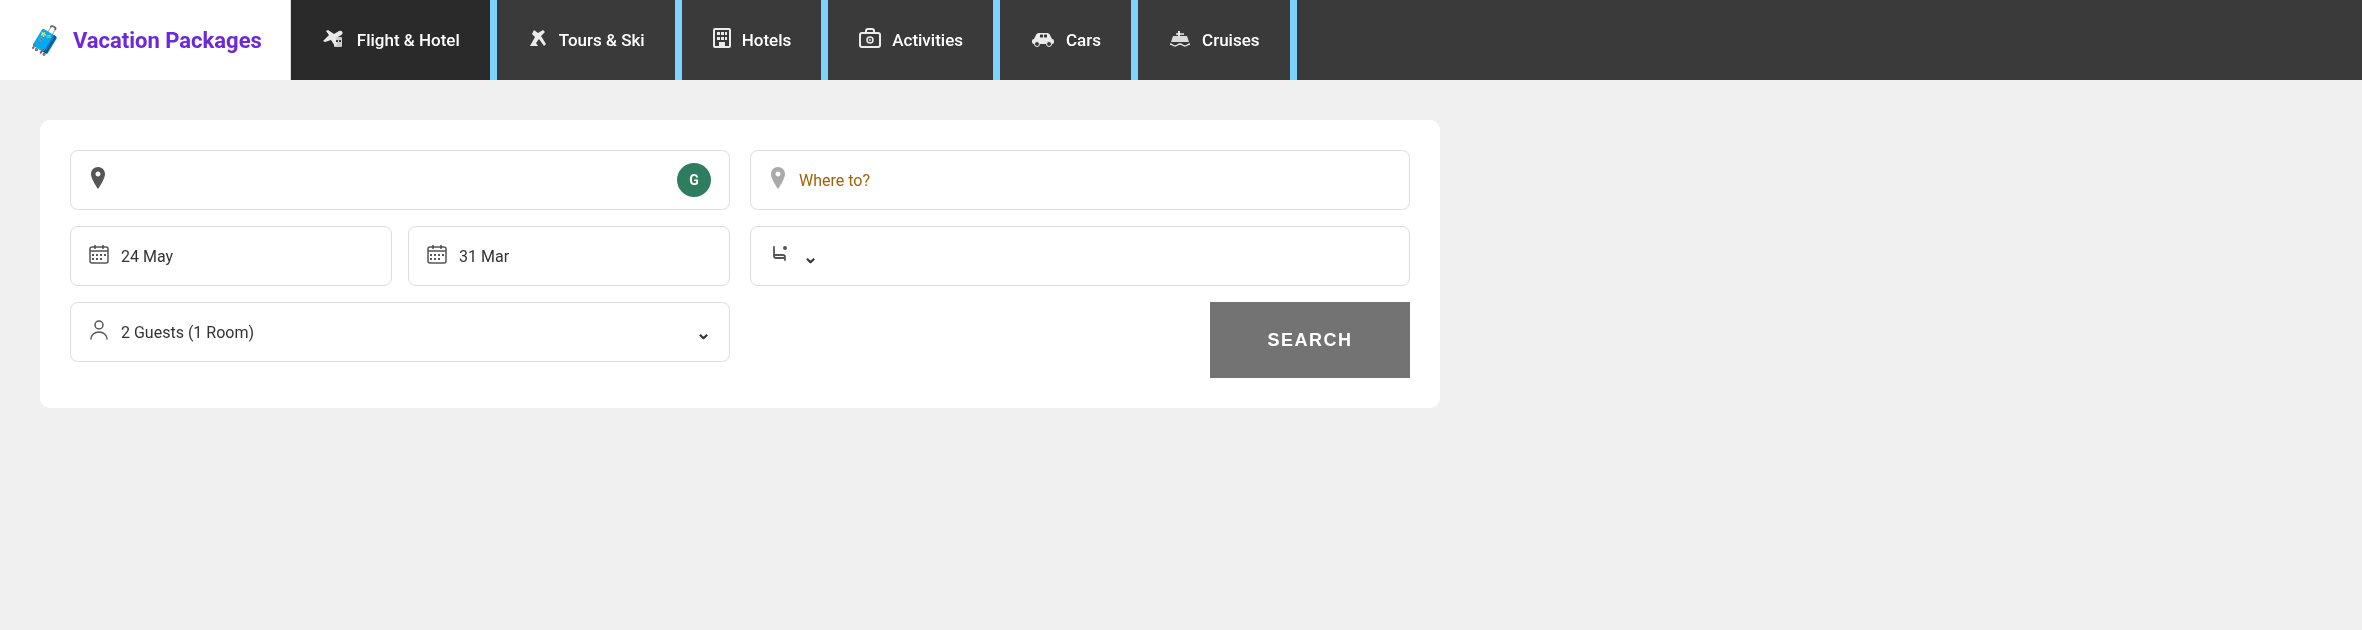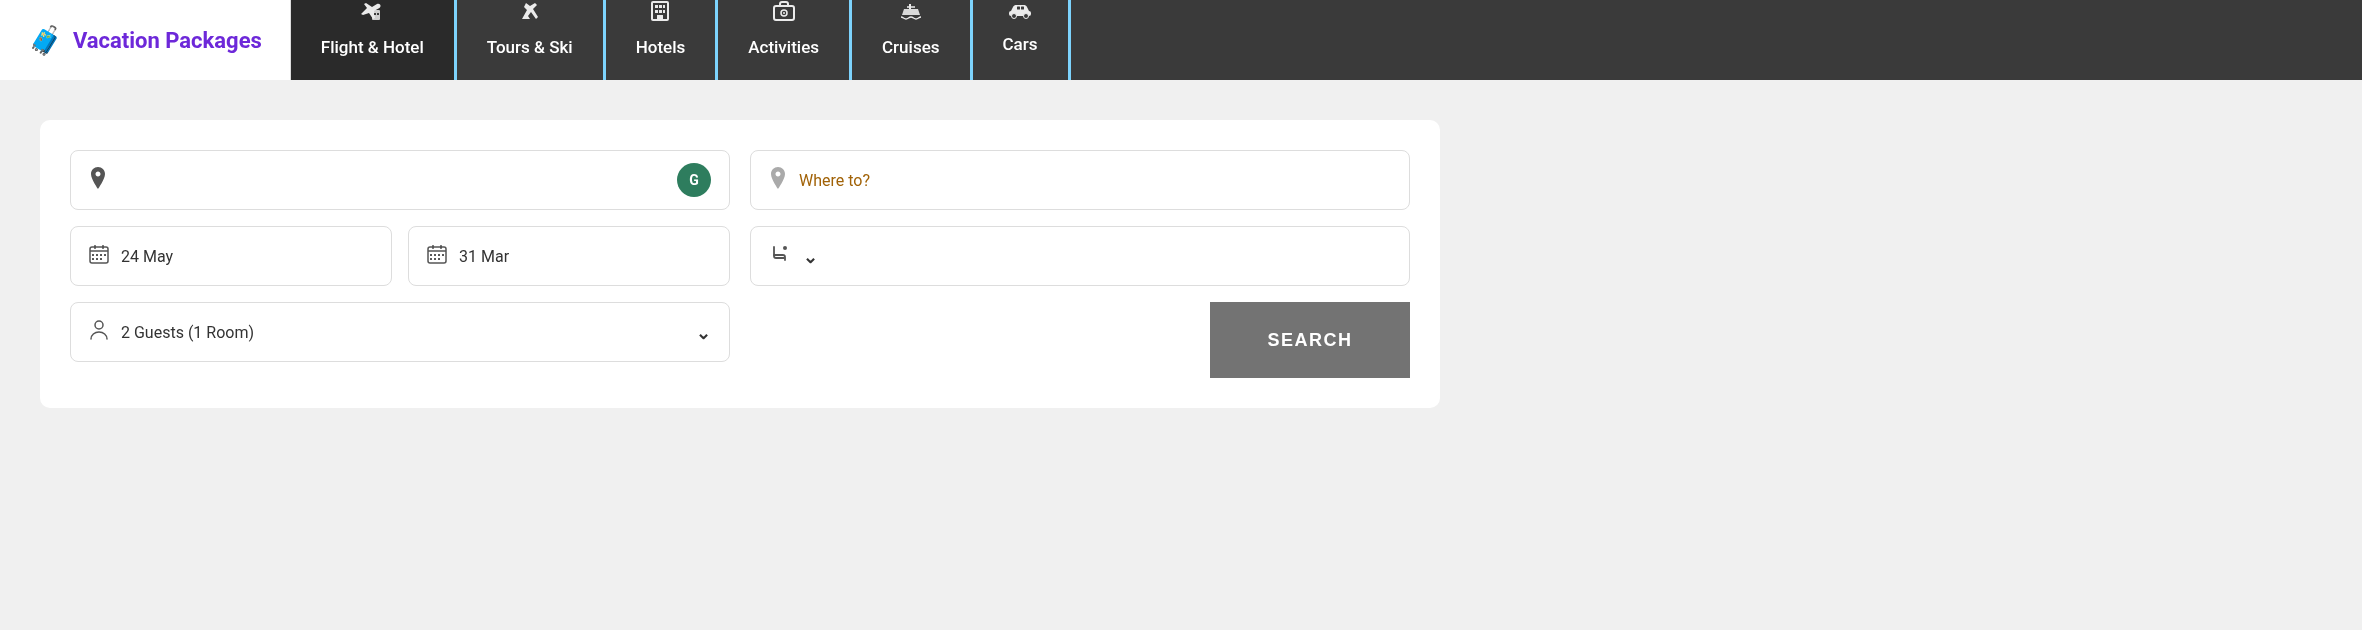--- a/index.html
+++ b/index.html
@@ -47,24 +47,23 @@
 
     .nav-tab {
       display: flex;
       align-items: center;
       gap: 10px;
       padding: 0 30px;
       color: #fff;
       font-size: 17px;
       font-weight: 500;
       cursor: pointer;
-      border-right: 3px solid #7dd3fc;
+      border-right: 7px solid #7dd3fc;
       transition: background 0.15s;
       white-space: nowrap;
-      flex-direction: column;
     }
 
     .nav-tab.active {
       background: #2a2a2a;
     }
 
     .nav-tab-icon {
       font-size: 20px;
       opacity: 0.9;
     }
@@ -230,42 +229,42 @@
           <path d="M8 6V4C8 2.9 8.9 2 10 2H14C15.1 2 16 2.9 16 4V6" stroke="white" stroke-width="2" fill="none"></path>
           <circle cx="12" cy="13" r="3" fill="none" stroke="white" stroke-width="1.5"></circle>
           <circle cx="12" cy="13" r="1" fill="white"></circle>
         </svg>
       </span>
       <span>Activities</span>
     </div>
 
     <div class="nav-tab">
       <span class="nav-tab-icon">
-        <svg width="24" height="22" viewBox="0 0 24 22" fill="white" xmlns="http://www.w3.org/2000/svg">
-          <path d="M3 15L5 9H19L21 15H3Z" fill="white" opacity="0.9"></path>
-          <rect x="10" y="4" width="2" height="5" fill="white"></rect>
-          <path d="M8 7H16" stroke="white" stroke-width="1.5"></path>
-          <path d="M2 17C4 17 5 19 7 19C9 19 10 17 12 17C14 17 15 19 17 19C19 19 20 17 22 17" stroke="white" stroke-width="1.5" fill="none"></path>
-        </svg>
-      </span>
-      <span>Cruises</span>
-    </div>
-
-    <div class="nav-tab">
-      <span class="nav-tab-icon">
         <svg width="26" height="18" viewBox="0 0 26 18" fill="white" xmlns="http://www.w3.org/2000/svg">
           <path d="M4 10H22L20 6C19.5 5 18.5 4 17.5 4H8.5C7.5 4 6.5 5 6 6L4 10Z" fill="white"></path>
           <rect x="2" y="10" width="22" height="5" rx="2" fill="white"></rect>
           <circle cx="7" cy="15" r="2.5" fill="#3a3a3a" stroke="white" stroke-width="1"></circle>
           <circle cx="19" cy="15" r="2.5" fill="#3a3a3a" stroke="white" stroke-width="1"></circle>
           <rect x="10" y="5.5" width="3" height="3" rx="0.5" fill="#3a3a3a"></rect>
           <rect x="14" y="5.5" width="3" height="3" rx="0.5" fill="#3a3a3a"></rect>
         </svg>
       </span>
       <span>Cars</span>
+    </div>
+
+    <div class="nav-tab">
+      <span class="nav-tab-icon">
+        <svg width="24" height="22" viewBox="0 0 24 22" fill="white" xmlns="http://www.w3.org/2000/svg">
+          <path d="M3 15L5 9H19L21 15H3Z" fill="white" opacity="0.9"></path>
+          <rect x="10" y="4" width="2" height="5" fill="white"></rect>
+          <path d="M8 7H16" stroke="white" stroke-width="1.5"></path>
+          <path d="M2 17C4 17 5 19 7 19C9 19 10 17 12 17C14 17 15 19 17 19C19 19 20 17 22 17" stroke="white" stroke-width="1.5" fill="none"></path>
+        </svg>
+      </span>
+      <span>Cruises</span>
     </div>
   </div>
 </nav>
 
 <main class="main-content">
   <div class="search-panel">
     <div class="search-grid">
 
       <div class="left-col">
 

